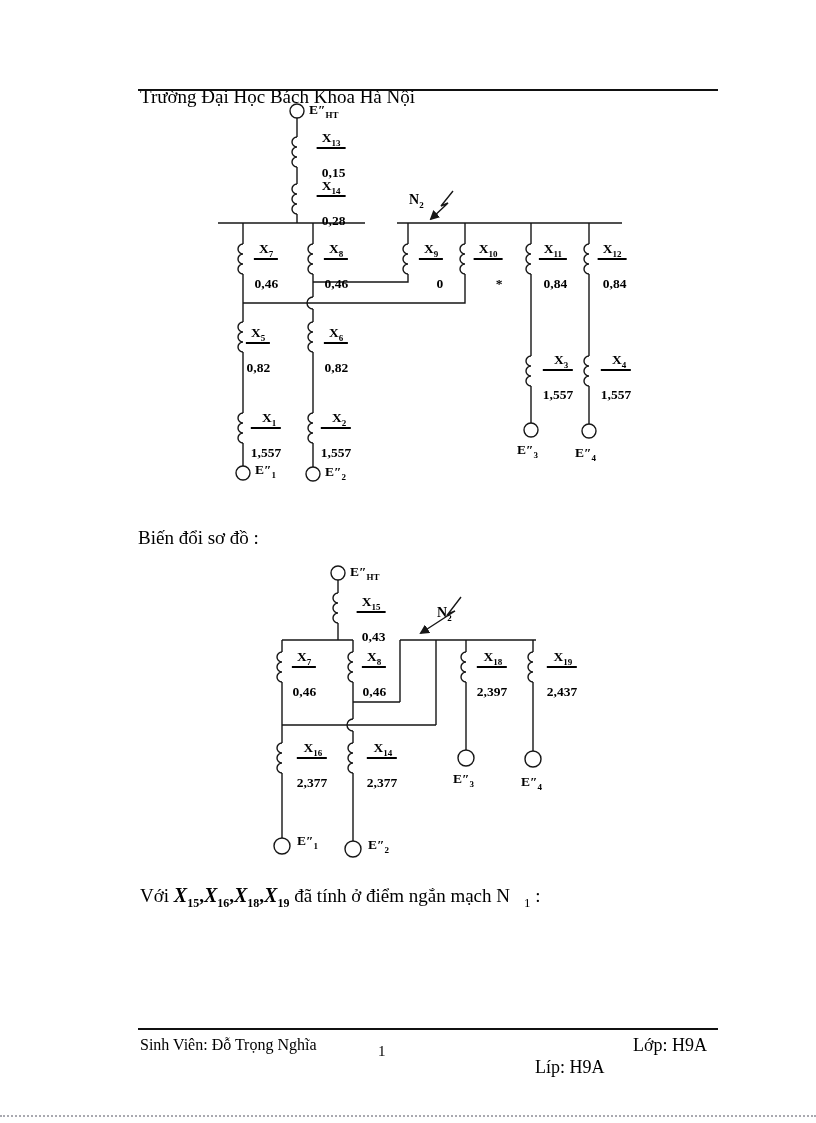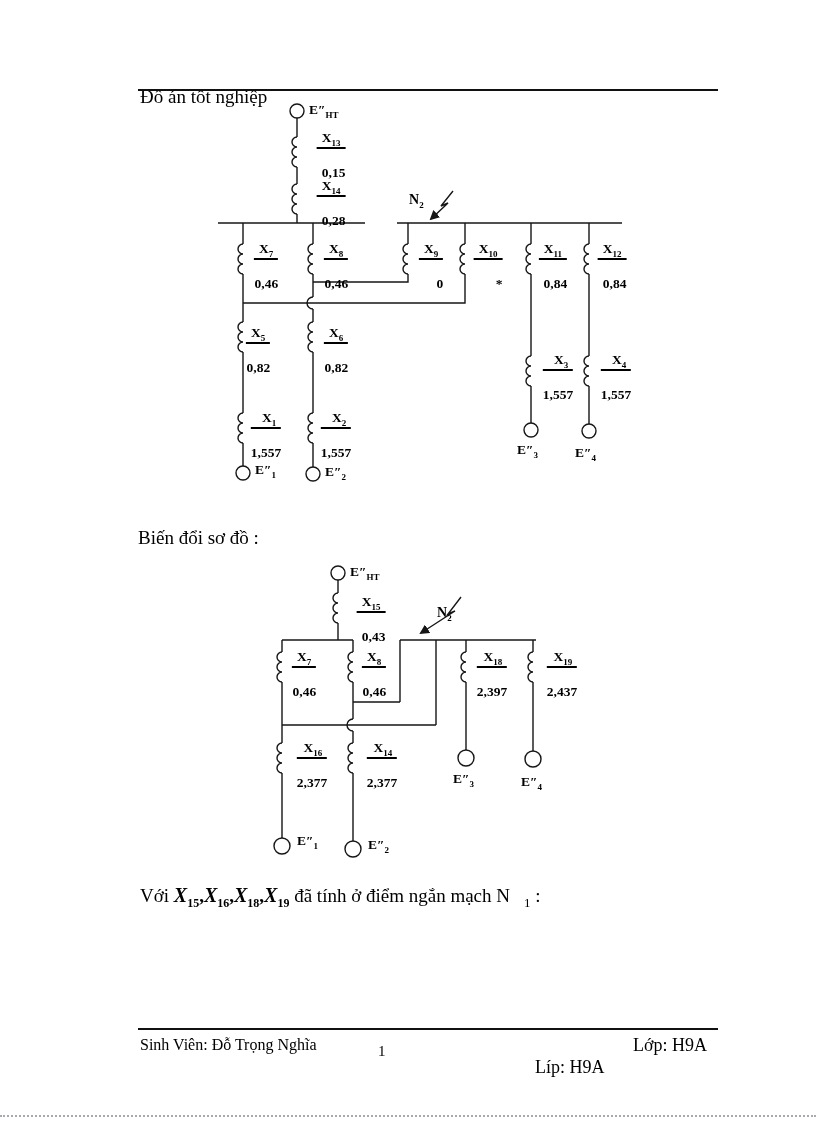--- a/index.html
+++ b/index.html
@@ -28,21 +28,21 @@
   .note .nsub{margin-left:14px;font-size:13px;}
 
   .dotted{position:absolute;left:0;width:816px;border-bottom:2px dotted #a9a9b0;}
 </style>
 </head>
 <body>
 
 <div class="page">
 
   <div class="bodytext" style="left:140px;top:42px">
-    <div>Đồ án tốt nghiệp</div>
+    <div>Trường Đại Học Bách Khoa Hà Nội</div>
   </div>
   <div class="hline" style="left:138px;top:89px;width:580px"></div>
 
   <svg width="816" height="1123" viewBox="0 0 816 1123">
     <defs>
       <marker id="arrow" viewBox="0 0 10 10" refX="8" refY="5" markerWidth="7" markerHeight="7" orient="auto">
         <path d="M0,0 L10,5 L0,10 z" fill="#161616" stroke="none"></path>
       </marker>
     </defs>
 

